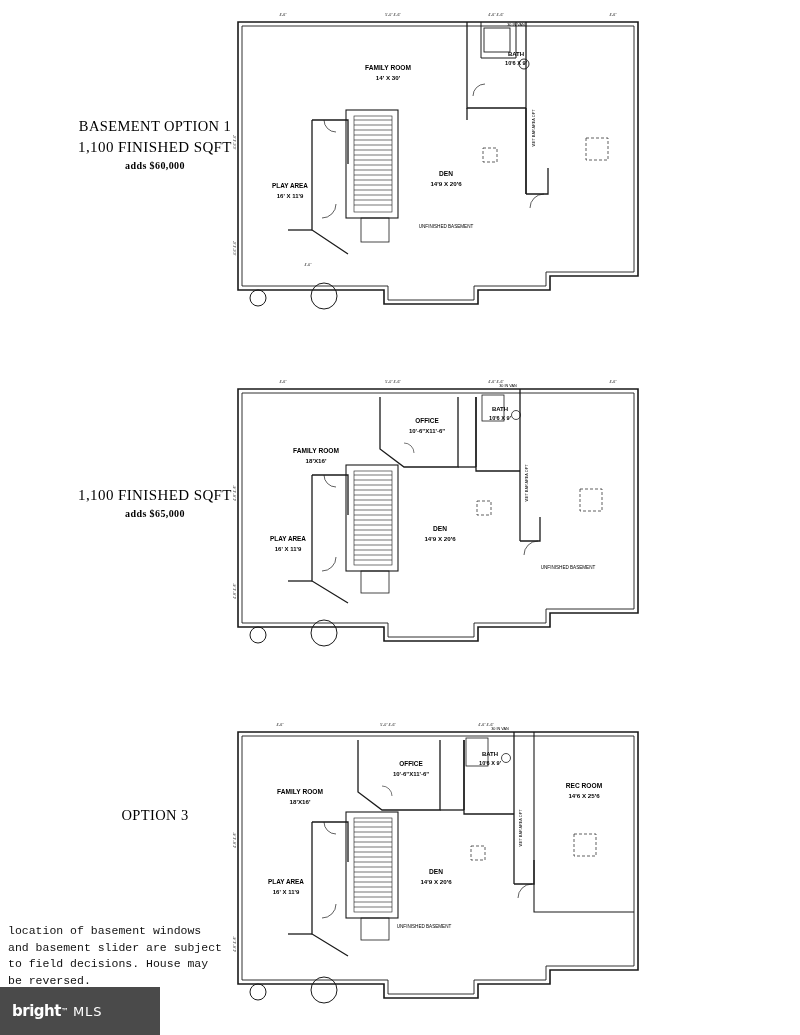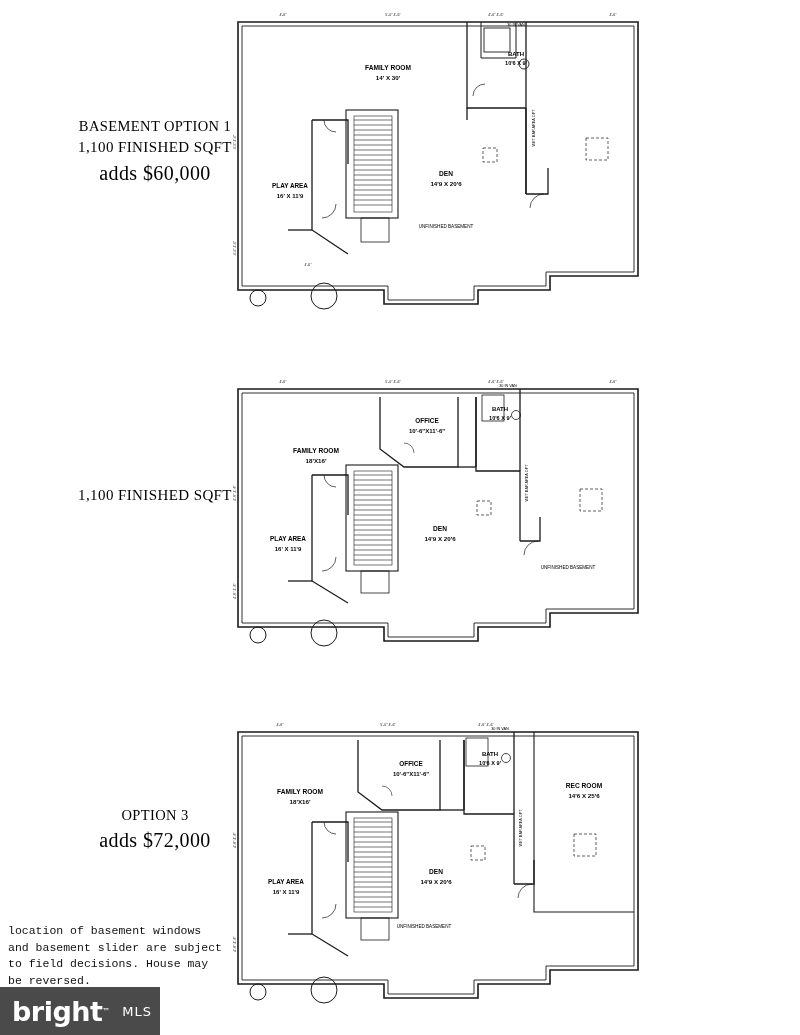--- a/index.html
+++ b/index.html
@@ -6,35 +6,35 @@
   body{
     width:800px;height:1035px;position:relative;background:#ffffff;
     font-family:"Liberation Serif", serif;color:#000;overflow:hidden;
   }
   .sheet{position:absolute;inset:0;}
 
   
   .caption{position:absolute;text-align:center;line-height:1.45;}
   .caption .l1{font-size:14.5px;letter-spacing:.4px;}
   .caption .l2{font-size:15px;letter-spacing:.4px;}
-  .caption .l3{font-size:20px;letter-spacing:.4px;}
+  .caption .l3{font-size:10px;letter-spacing:.4px;font-weight:bold;}
 
   .disclaimer{
     position:absolute;left:8px;top:923px;width:215px;
     font-size:11.5px;line-height:1.45;font-family:Liberation Mono, monospace;color:#111;
   }
 
   
   .logo{
     position:absolute;left:0;top:987px;width:160px;height:48px;background:#4a4a4a;
     display:flex;align-items:center;padding-left:12px;box-sizing:border-box;
   }
-  .logo .word{color:#fff;font-family:"DejaVu Sans", sans-serif;font-size:27px;font-weight:700;letter-spacing:-.5px;}
+  .logo .word{color:#fff;font-family:"DejaVu Sans", sans-serif;font-size:15px;font-weight:700;letter-spacing:-.5px;}
   .logo .tm{color:#fff;font-size:8px;vertical-align:super;font-family:"DejaVu Sans", sans-serif;}
-  .logo .mls{color:#fff;font-family:"DejaVu Sans", sans-serif;font-size:13px;letter-spacing:1px;margin-left:12px;font-weight:400;}
+  .logo .mls{color:#fff;font-family:"DejaVu Sans", sans-serif;font-size:13px;letter-spacing:1px;margin-left:4px;font-weight:400;}
 
   
   .plan{position:absolute;}
   .plan svg{display:block;}
 
   
   .rm{font-family:"Liberation Sans", sans-serif;font-weight:700;}
 </style>
 </head>
 <body>
@@ -136,20 +136,21 @@
 
         <text x="218" y="220" font-size="4.6" font-family="Liberation Sans, sans-serif">UNFINISHED BASEMENT</text>
         <text x="307" y="120" font-size="3.8" font-family="Liberation Sans, sans-serif" transform="rotate(-90 307,120)">WET BAR AREA OPT</text>
         <text x="288" y="18" font-size="3.8" font-family="Liberation Sans, sans-serif">30 IN VAN</text>
       </g>
     </svg>
   </div>
 
   <div class="caption" style="left:30px;top:485px;width:250px;">
     <div class="l2">1,100 FINISHED SQFT</div>
+    <div class="l3">adds $65,000</div>
   </div>
 
   <div class="plan" style="left:228px;top:375px;">
     <svg width="420" height="290" viewBox="0 0 420 290" xmlns="http://www.w3.org/2000/svg">
       <g fill="none" stroke="#1a1a1a" stroke-width="1.6">
         <path d="M10,14 L410,14 L410,238 L322,238 L322,252 L250,252 L250,266 L156,266 L156,252 L10,252 Z"></path>
         <path d="M14,18 L406,18 L406,234 L318,234 L318,248 L246,248 L246,262 L160,262 L160,248 L14,248 Z" stroke-width="0.9"></path>
       </g>
       <g fill="none" stroke="#1a1a1a" stroke-width="1.3">
 
@@ -228,21 +229,20 @@
 
         <text x="340" y="194" font-size="4.6" font-family="Liberation Sans, sans-serif">UNFINISHED BASEMENT</text>
         <text x="300" y="108" font-size="3.8" font-family="Liberation Sans, sans-serif" transform="rotate(-90 300,108)">WET BAR AREA OPT</text>
         <text x="280" y="12" font-size="3.8" font-family="Liberation Sans, sans-serif">30 IN VAN</text>
       </g>
     </svg>
   </div>
 
   <div class="caption" style="left:30px;top:805px;width:250px;">
     <div class="l1">OPTION 3</div>
-    <div class="l3">adds $72,000</div>
   </div>
 
   <div class="plan" style="left:228px;top:712px;">
     <svg width="420" height="310" viewBox="0 0 420 310" xmlns="http://www.w3.org/2000/svg">
       <g fill="none" stroke="#1a1a1a" stroke-width="1.6">
         <path d="M10,20 L410,20 L410,258 L322,258 L322,272 L250,272 L250,286 L156,286 L156,272 L10,272 Z"></path>
         <path d="M14,24 L406,24 L406,254 L318,254 L318,268 L246,268 L246,282 L160,282 L160,268 L14,268 Z" stroke-width="0.9"></path>
       </g>
       <g fill="none" stroke="#1a1a1a" stroke-width="1.3">
         <path d="M130,28 L130,80 L154,98 L212,98 L212,28"></path>

